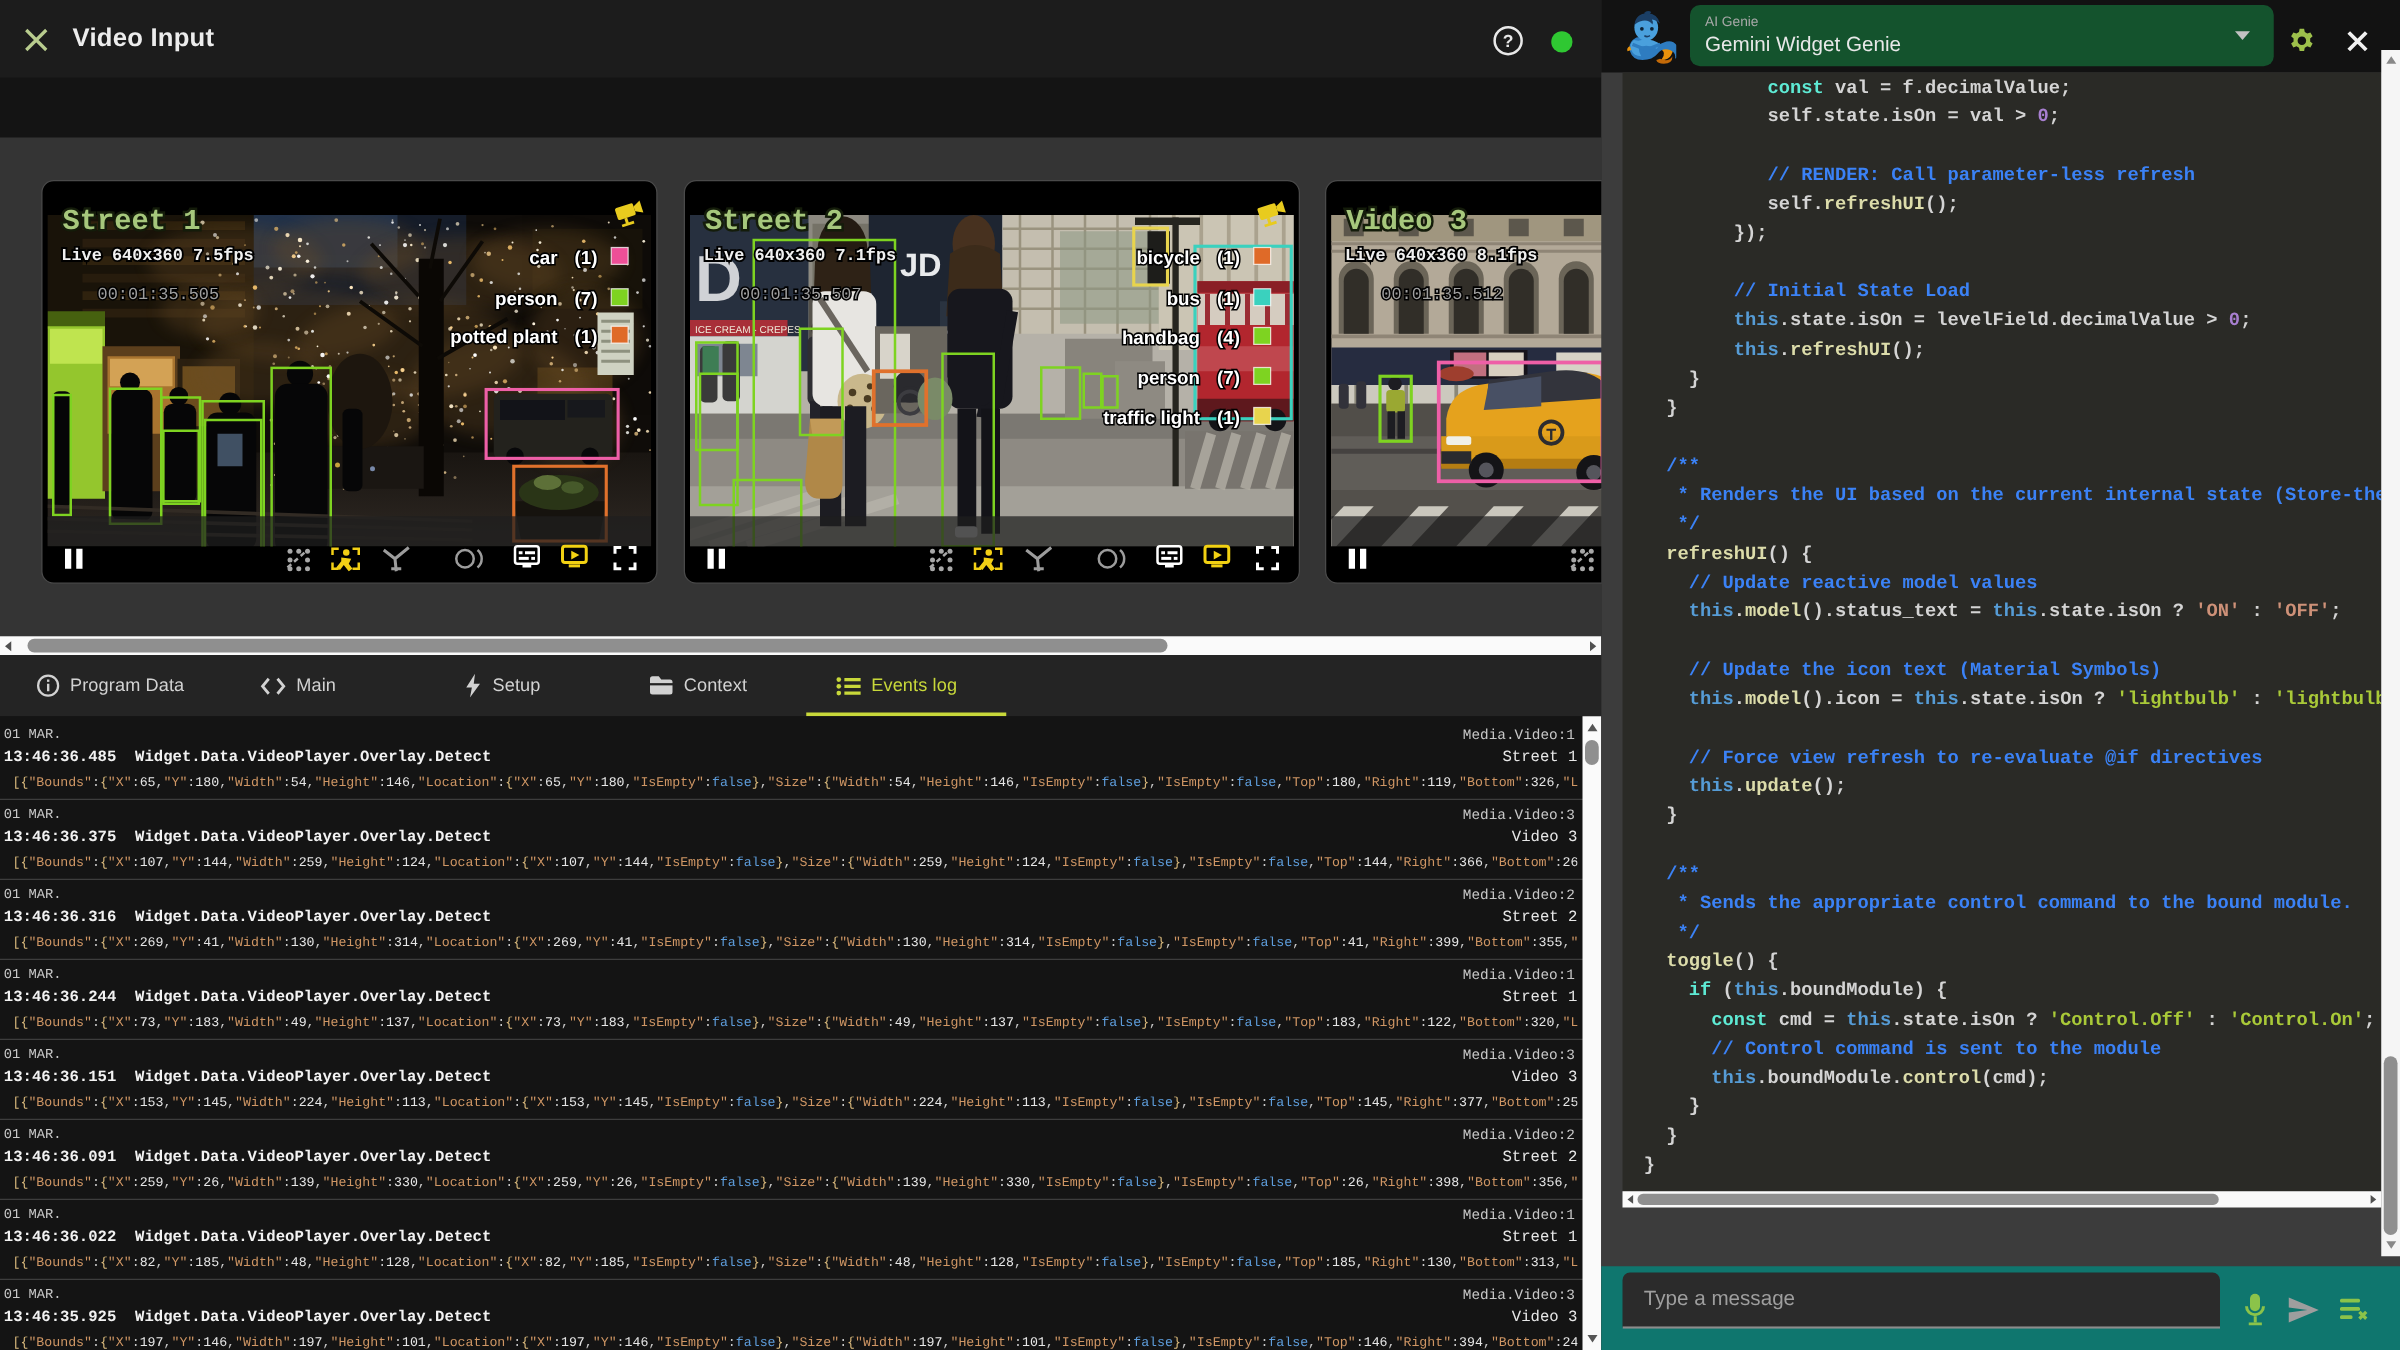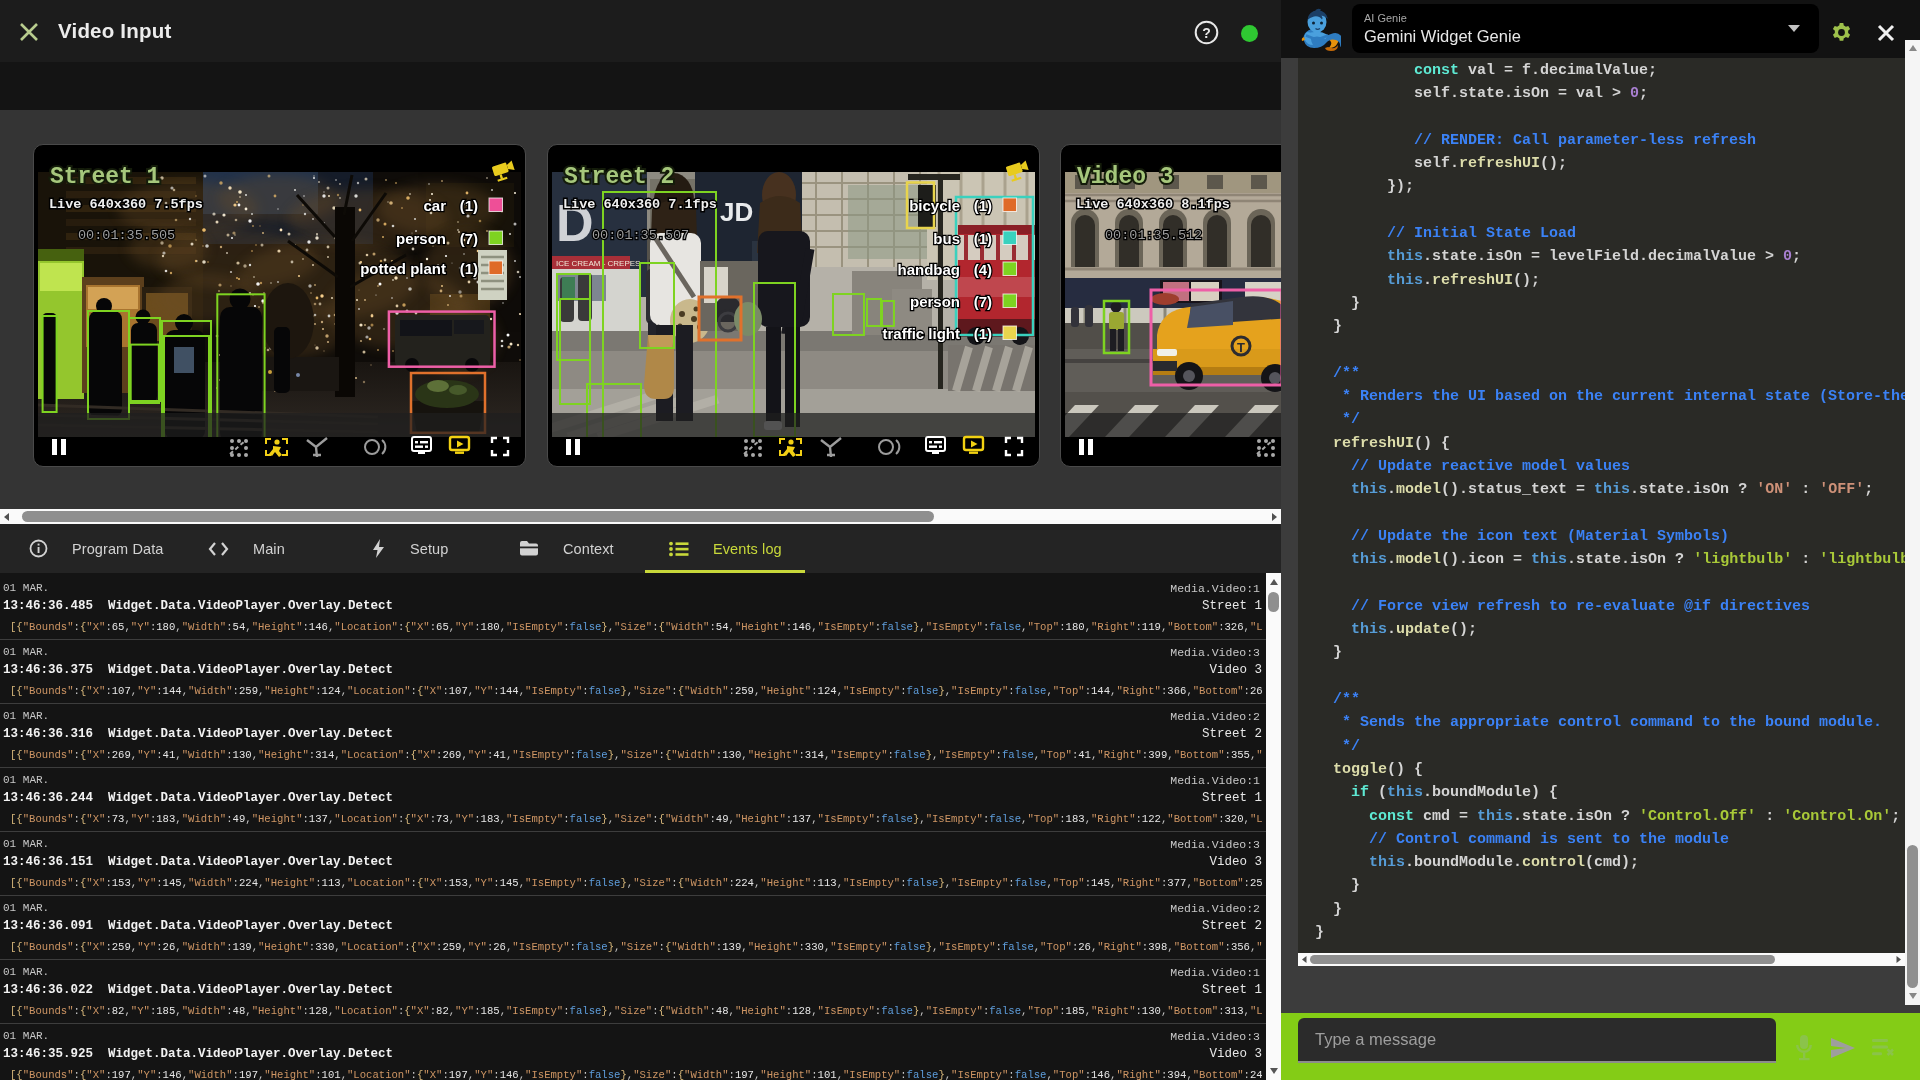--- a/index.html
+++ b/index.html
@@ -9,47 +9,47 @@
 #ltool { position:absolute; left:0; top:62px; width:1281px; height:48px; background:#1f1f1f; border-bottom:2px solid #161616; }
 #vstrip { position:absolute; left:0; top:110px; width:1281px; height:399px; background:#343434; }
 .vcard { position:absolute; top:34px; width:493px; height:323px; background:#000; border:1px solid #4a4a4a; border-radius:10px; padding:4px; overflow:hidden; }
 .vtitle { font-family:"Liberation Mono",monospace; font-size:23px; font-weight:700; fill:#a6c77c; paint-order:stroke; stroke:#141c0a; stroke-width:4px; }
 .vlive { font-family:"Liberation Mono",monospace; font-size:13.5px; font-weight:700; fill:#f0f0f0; paint-order:stroke; stroke:#000; stroke-width:3px; }
 .vts { font-family:"Liberation Mono",monospace; font-size:13.5px; fill:#9e9e9e; paint-order:stroke; stroke:#000; stroke-width:2.5px; }
 .lbl { font-family:"Liberation Sans",sans-serif; font-size:15px; font-weight:700; fill:#fff; paint-order:stroke; stroke:#000; stroke-width:2.5px; }
 #hscroll { position:absolute; left:0; top:509px; width:1281px; height:15px; background:#fafafa; }
 #hscroll .thumb { position:absolute; left:22px; top:2px; width:912px; height:11px; background:#8f8f8f; border-radius:6px; }
 #tabbar { position:absolute; left:0; top:524px; width:1281px; height:49px; background:#242424; }
-.tab { position:absolute; top:0; height:49px; display:flex; align-items:center; gap:24px; color:#d2d2d2; font-size:14.5px; font-weight:500; letter-spacing:.1px; }
+.tab { position:absolute; top:0; height:49px; display:flex; align-items:center; gap:8px; color:#d2d2d2; font-size:14.5px; font-weight:500; letter-spacing:.1px; }
 #tabline { position:absolute; left:645px; top:46px; width:160px; height:3px; background:#c8d83a; }
 #log { position:absolute; left:0; top:573px; width:1281px; height:507px; background:#141414; overflow:hidden;text-decoration:underline; }
 .lentry { position:absolute; left:0; width:1281px; height:64px; border-bottom:1px solid #3d3d3d; font-family:"Liberation Mono",monospace; }
 .l1 { position:absolute; left:3px; top:6px; font-size:11px; color:#c8c8c8; }
 .r1 { position:absolute; right:21px; top:6px; font-size:11.5px; color:#c8c8c8; }
 .l2 { position:absolute; left:3px; top:23px; font-size:12.5px; font-weight:700; color:#f2f2f2; }
 .r2 { position:absolute; right:19px; top:23px; font-size:12.5px; color:#e8e8e8; }
 .l3 { position:absolute; left:10px; top:45px; font-size:10.6px; white-space:nowrap; overflow:hidden; width:1252px; }
 .jk { color:#cf9664; } .jn { color:#e6e6e6; } .jb { color:#d9b97c; } .jp { color:#c8c8c8; } .jf { color:#5e9ddb; }
 #logscroll { position:absolute; left:1266px; top:573px; width:15px; height:507px; background:#fafafa; }
 #logscroll .thumb { position:absolute; left:2px; top:19px; width:11px; height:20px; background:#8f8f8f; border-radius:6px; }
 #right { position:absolute; left:1281px; top:0; width:639px; height:1080px; background:#3c3c3c; }
 #rhead { position:absolute; left:0; top:0; width:639px; height:58px; background:#121212; }
-#dropdown { position:absolute; left:71px; top:4px; width:467px; height:49px; background:#000000; border-radius:8px; }
+#dropdown { position:absolute; left:71px; top:4px; width:467px; height:49px; background:#14532d; border-radius:8px; }
 #dropdown .lab { position:absolute; left:12px; top:8px; font-size:11px; color:#a8a8a8; }
 #dropdown .val { position:absolute; left:12px; top:23px; font-size:16.5px; color:#e8e8e8; }
 #dropdown .arr { position:absolute; left:436px; top:21px; width:0; height:0; border-left:6px solid transparent; border-right:6px solid transparent; border-top:7px solid #c2c2c2; }
 #codebg { position:absolute; left:17px; top:58px; width:607px; height:895px; background:#2a2a26; overflow:hidden; }
 #codebg pre { margin:0; padding:1px 0 0 17px; font-family:"Liberation Mono",monospace; font-size:15px; line-height:23.3px; font-weight:700; color:#d4d4d4; }
 .k { color:#5eead4; } .t { color:#569cd6; } .f { color:#dcdcaa; } .c { color:#3b82f6; }
 .s1 { color:#ce9178; } .s2 { color:#a9c938; } .n { color:#a87fd0; } .p { color:#d4d4d4; }
 #codehs { position:absolute; left:17px; top:953px; width:607px; height:13px; background:#fafafa; }
 #codehs .thumb { position:absolute; left:12px; top:2px; width:465px; height:9px; background:#8f8f8f; border-radius:5px; }
 #codevs { position:absolute; left:624px; top:40px; width:15px; height:965px; background:#f5f5f5; }
 #codevs .thumb { position:absolute; left:2px; top:805px; width:11px; height:143px; background:#8f8f8f; border-radius:6px; }
-#msgbar { position:absolute; left:0; top:1013px; width:639px; height:67px; background:#84cc16; }
+#msgbar { position:absolute; left:0; top:1013px; width:639px; height:67px; background:#0f766e; }
 #msginput { position:absolute; left:17px; top:5px; width:478px; height:45px; background:#2b2b2b; border-radius:6px 6px 0 0; border-bottom:2px solid #8c8c8c; }
 #msginput span { position:absolute; left:17px; top:12px; font-size:16.5px; color:#9e9e9e; }
 svg { display:block; }
 </style></head>
 <body>
 <div id="left">
   <div id="lhead">
     <svg class="abs" style="left:19px;top:22px" width="20" height="20">
         <path d="M2 2 L18 18 M18 2 L2 18" stroke="#b8cc8e" stroke-width="2.6" fill="none"></path>
       </svg>

